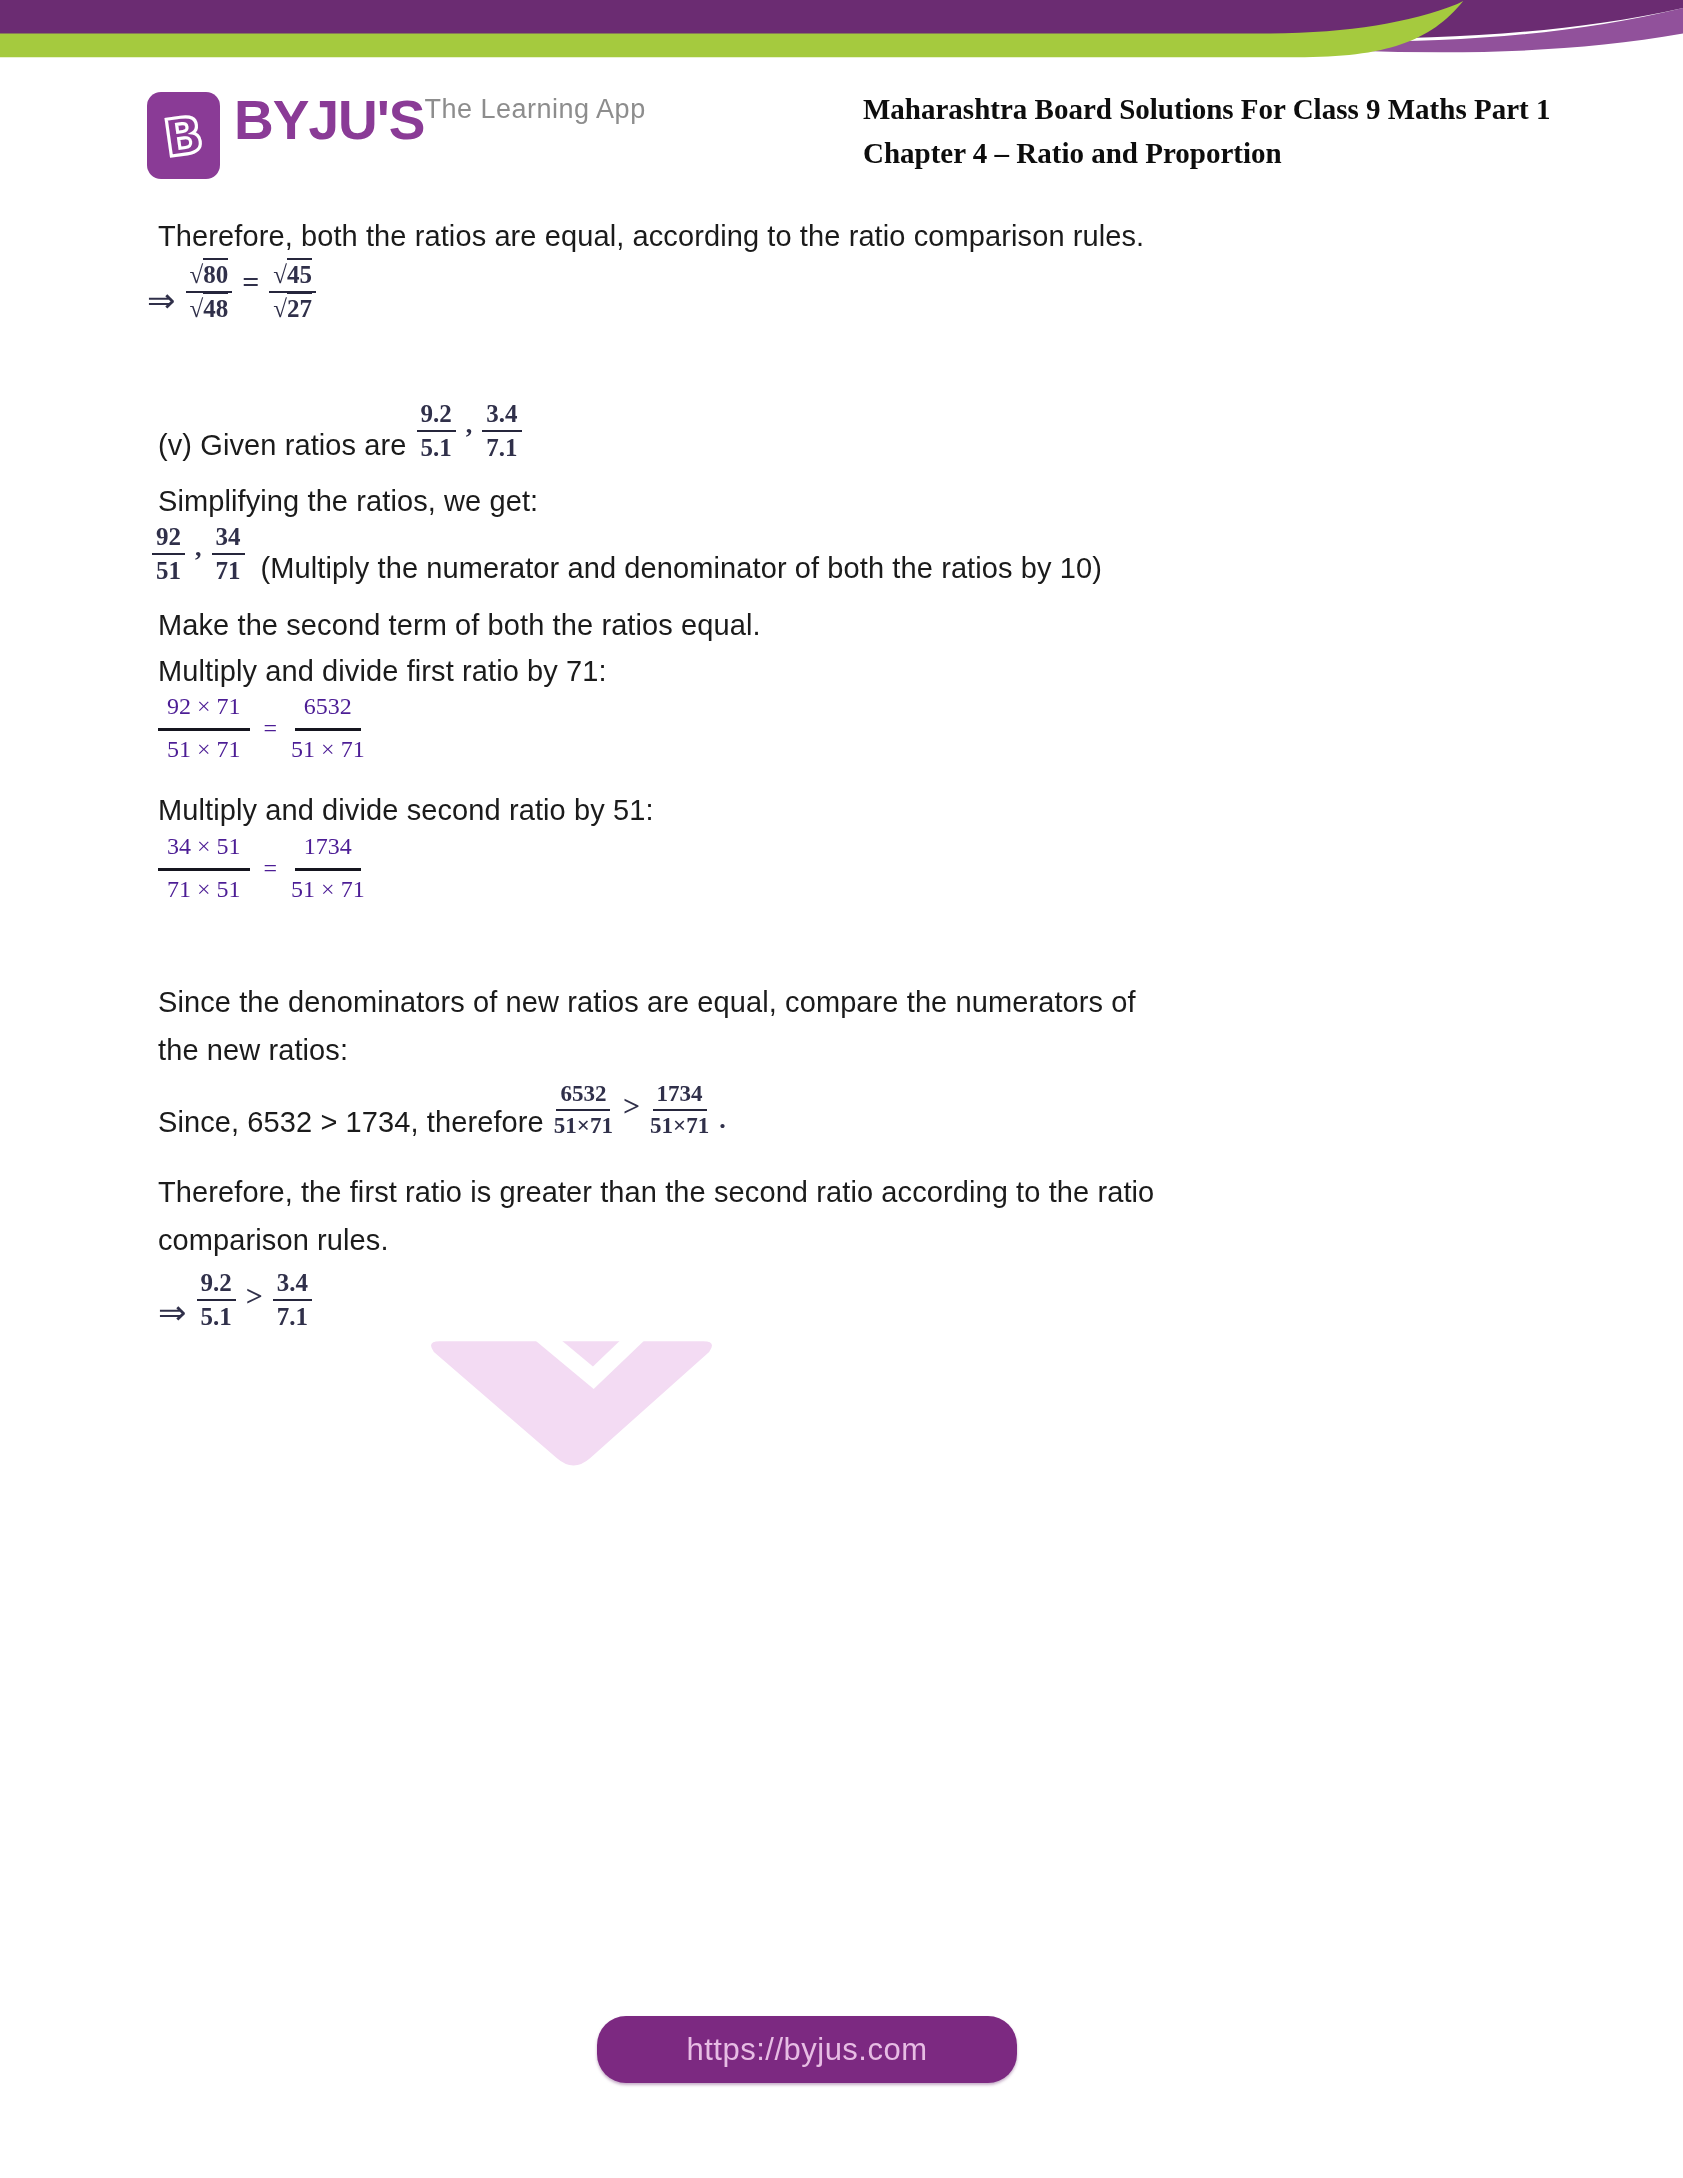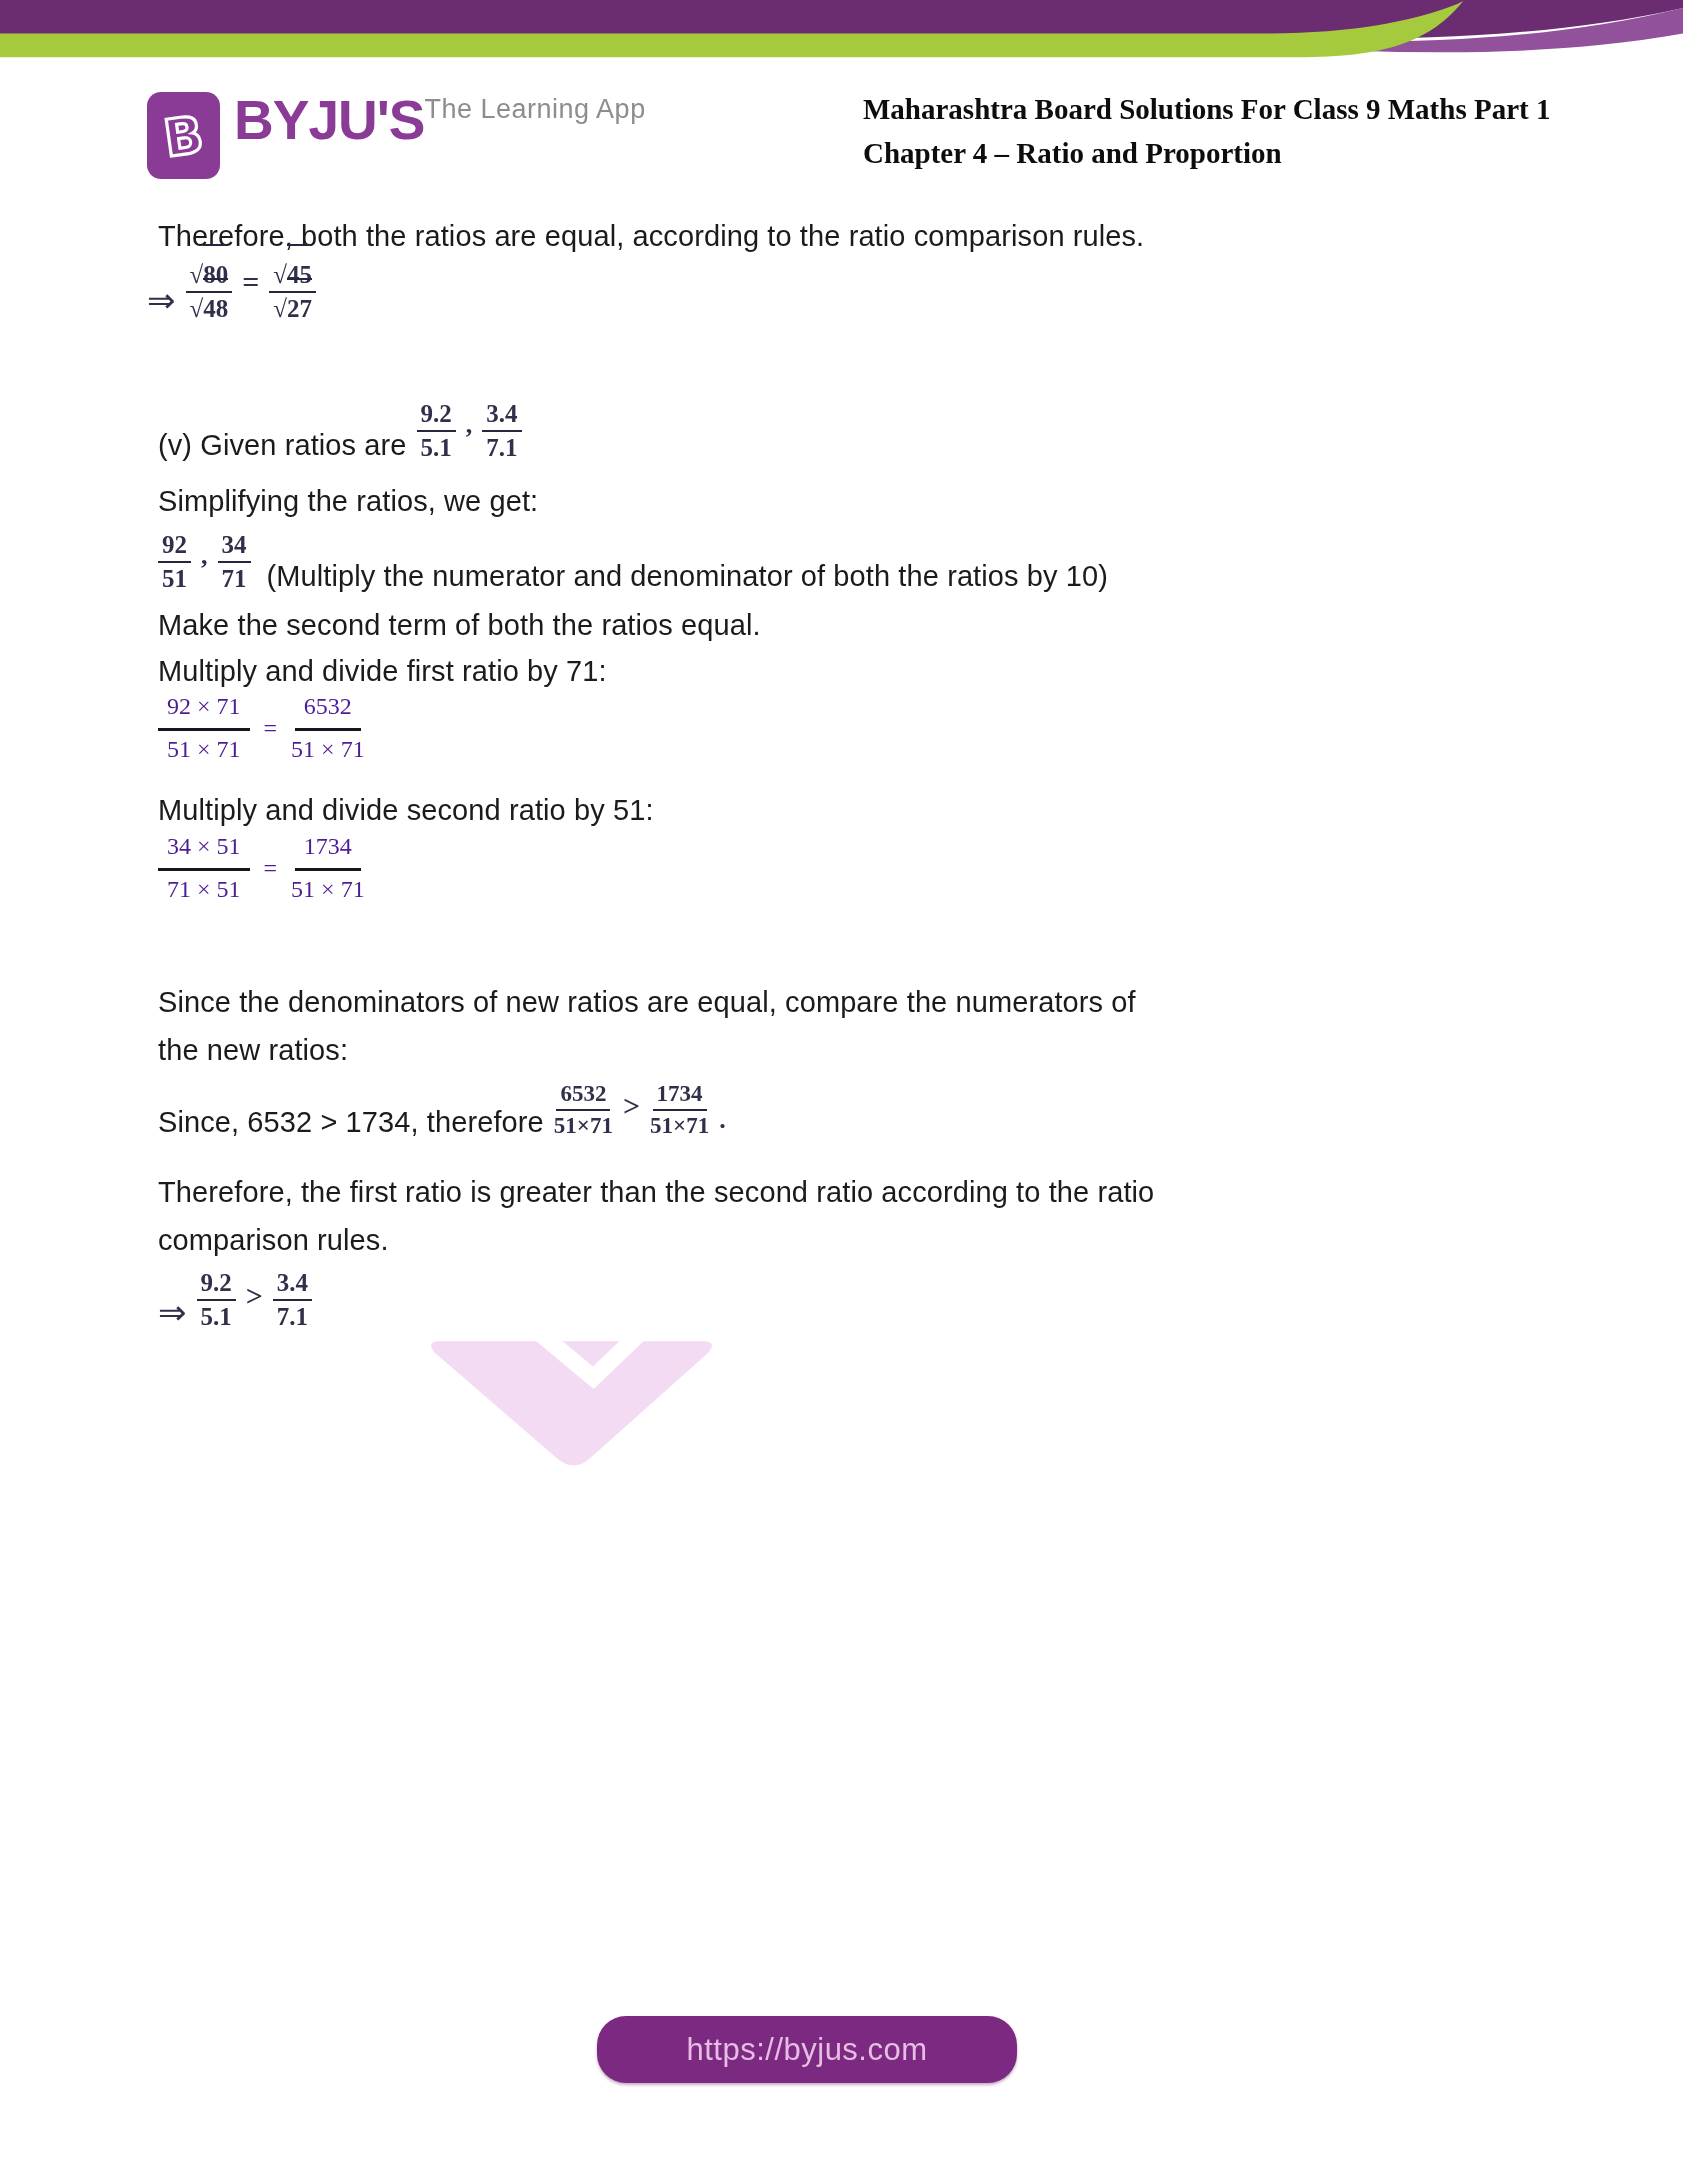--- a/index.html
+++ b/index.html
@@ -22,21 +22,21 @@
                 font-weight:bold; font-size:29px; color:#0d0d0d; line-height:44px; white-space:nowrap; }
   
   .para { position:absolute; left:158px; font-size:29px; color:#1b1b1b; white-space:nowrap; letter-spacing:0.1px; }
   
   .mexpr { position:absolute; display:flex; align-items:flex-end; gap:10px; white-space:nowrap; }
   .mf { display:inline-flex; flex-direction:column; align-items:center;
         font-family:"Liberation Serif", serif; font-weight:bold; font-size:25px;
         line-height:1.12; color:#30304a; }
   .mf .fn { border-bottom:2px solid #26263c; padding:0 4px 2px; }
   .mf .fd { padding-top:2px; }
-  .rv { border-top:2px solid #26263c; padding-top:15px; }
+  .rv { border-top:2px solid #26263c; padding-top:1px; }
   .implies { font-family:"DejaVu Sans", sans-serif; font-size:34px; color:#30304a; line-height:1;
              align-self:flex-end; margin-bottom:6px; }
   .mcomma { font-family:"Liberation Serif", serif; font-weight:bold; font-size:26px; color:#30304a;
             align-self:flex-end; margin-bottom:22px; }
   .mgt { font-family:"Liberation Serif", serif; font-weight:bold; font-size:30px; color:#30304a;
          align-self:flex-end; margin-bottom:18px; }
   .meq-big { position:absolute; display:flex; align-items:center; gap:14px;
              font-family:"Liberation Serif", serif; font-size:24px; color:#4c1d95; white-space:nowrap;justify-content:flex-end; }
   .bigf { display:inline-flex; flex-direction:column; align-items:center; line-height:1.15; }
   .bigf .fn { border-bottom:3px solid #15151f; padding:0 9px 7px; }
@@ -104,21 +104,21 @@
     </span>
     <span class="mcomma">,</span>
     <span class="mf">
       <span class="fn">3.4</span>
       <span class="fd">7.1</span>
     </span>
   </div>
 
   <div class="para" style="top:485px;">Simplifying the ratios, we get:</div>
 
-  <div class="mexpr" style="left:158px; top:523px;margin-top:8px;">
+  <div class="mexpr" style="left:152px; top:523px;">
     <span class="mf">
       <span class="fn">92</span>
       <span class="fd">51</span>
     </span>
     <span class="mcomma">,</span>
     <span class="mf">
       <span class="fn">34</span>
       <span class="fd">71</span>
     </span>
     <span class="inline-text" style="margin-left:6px;">(Multiply the numerator and denominator of both the ratios by 10)</span>

